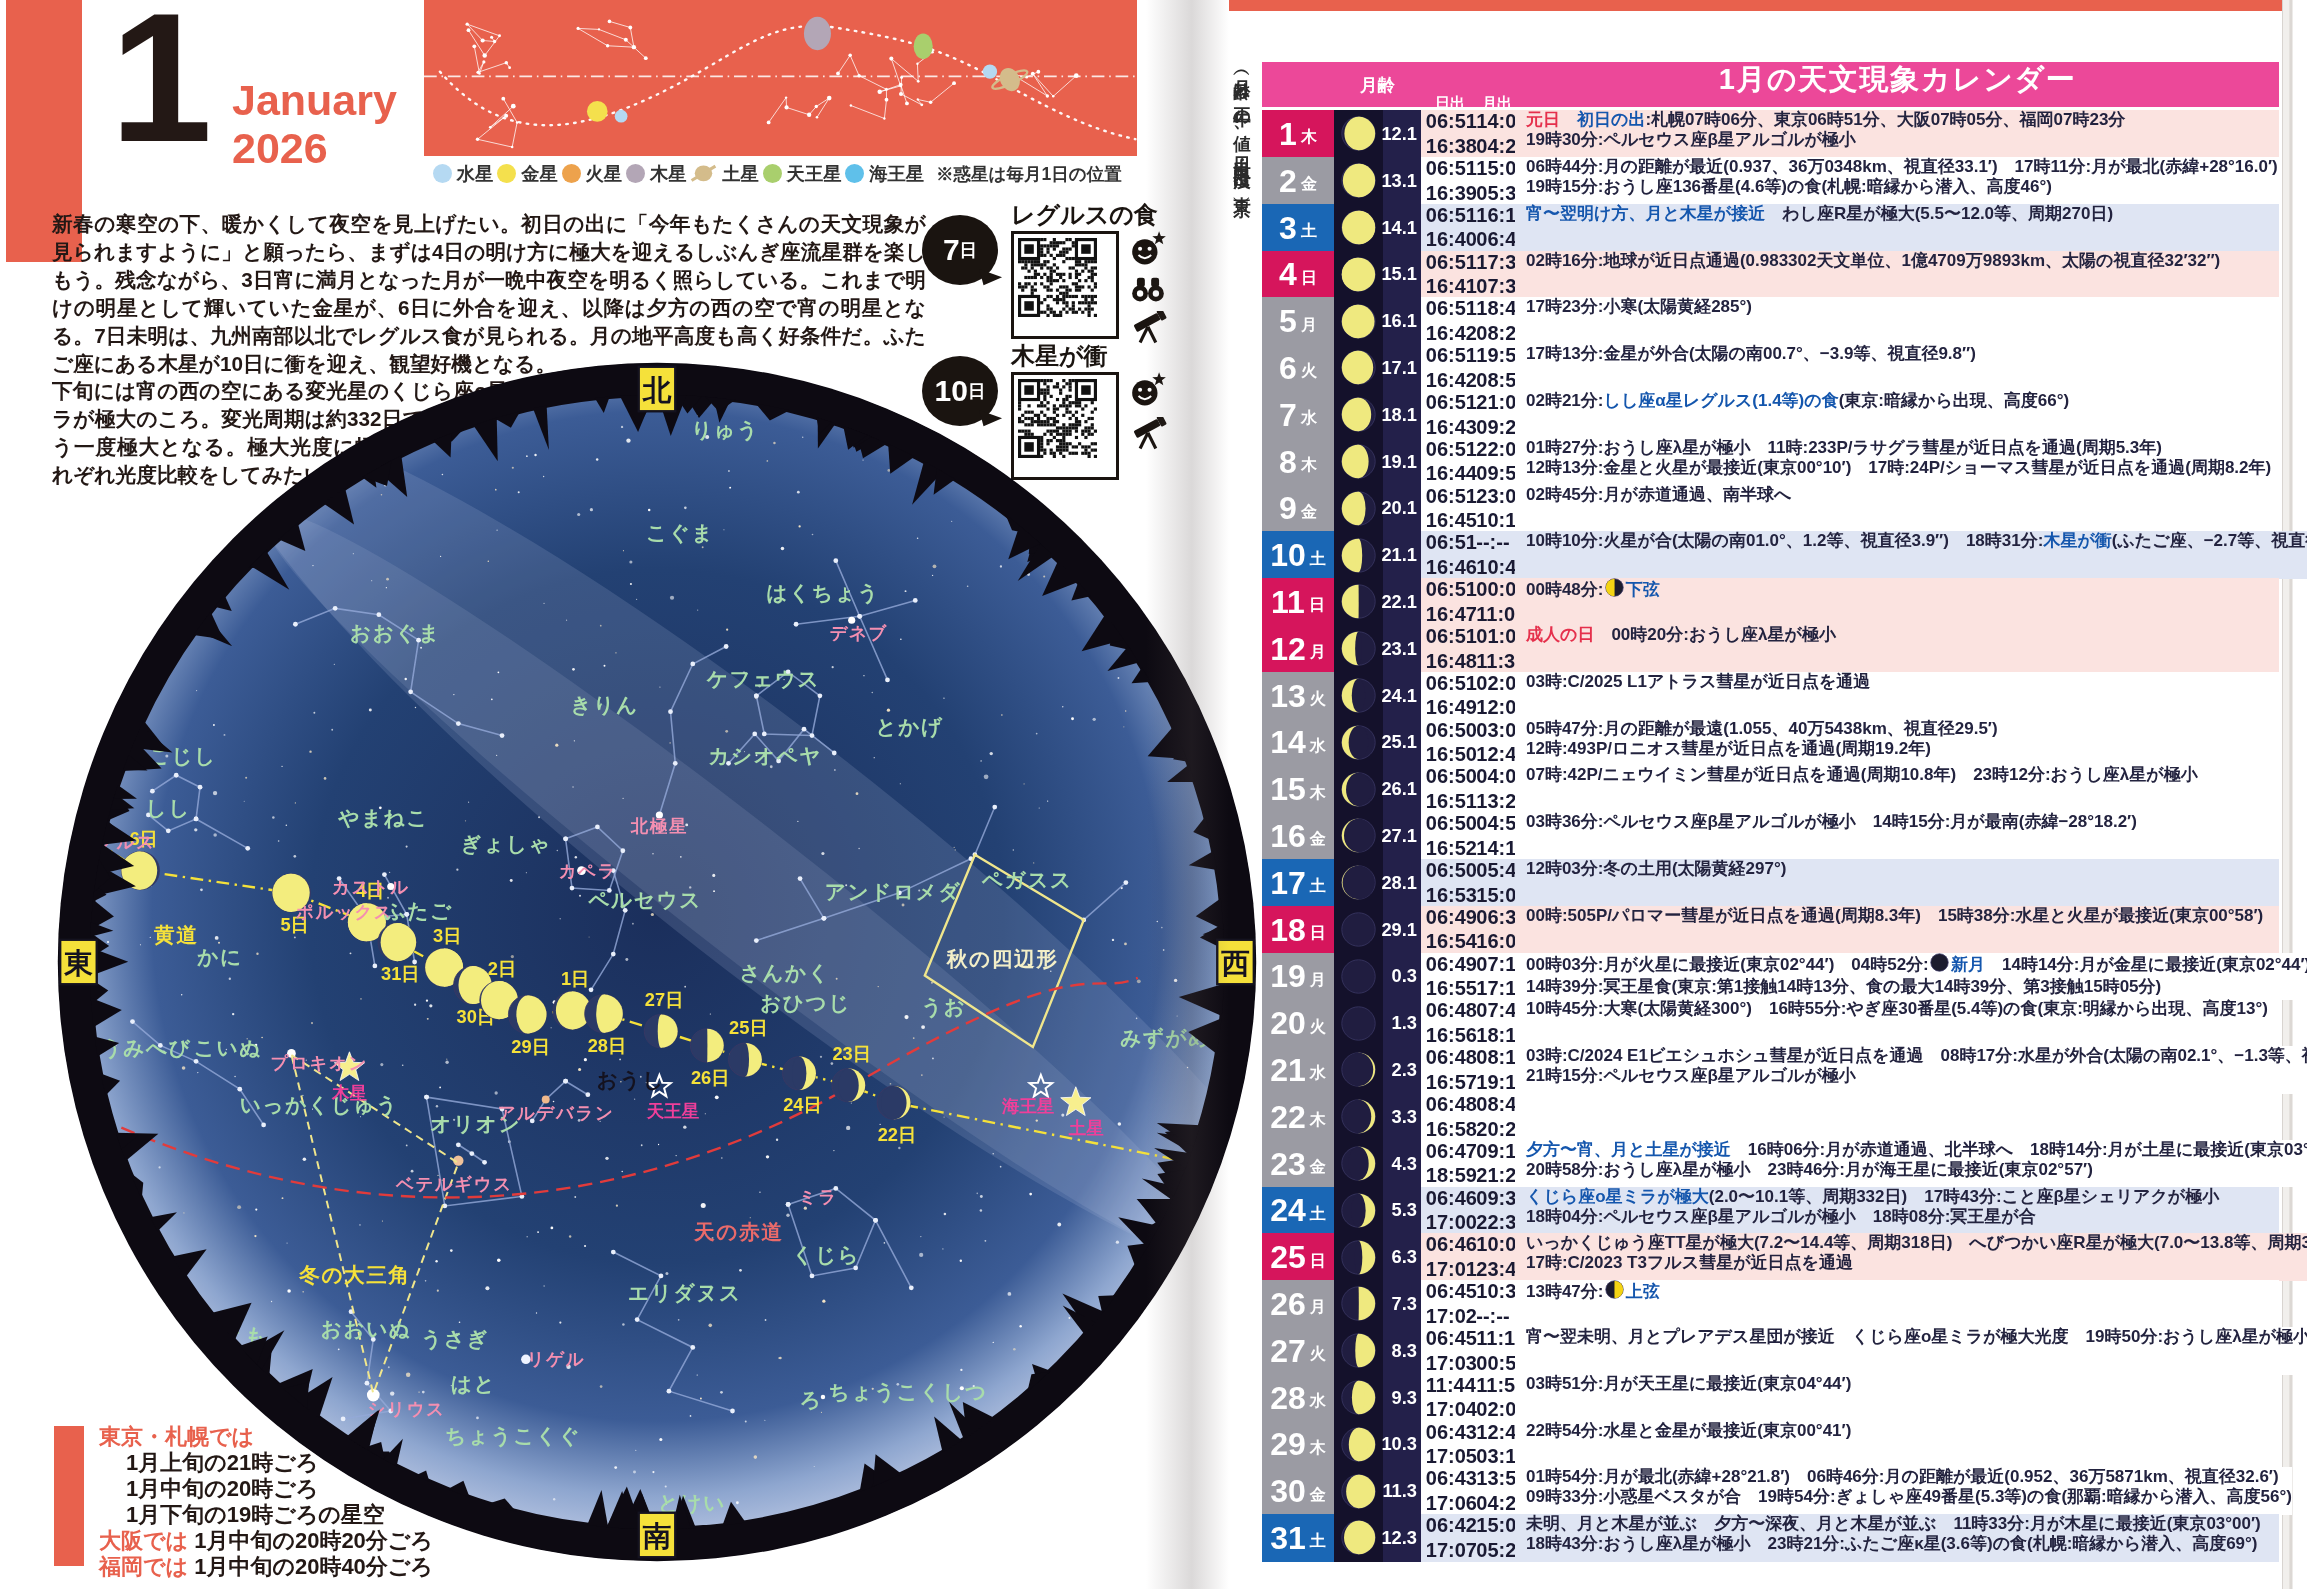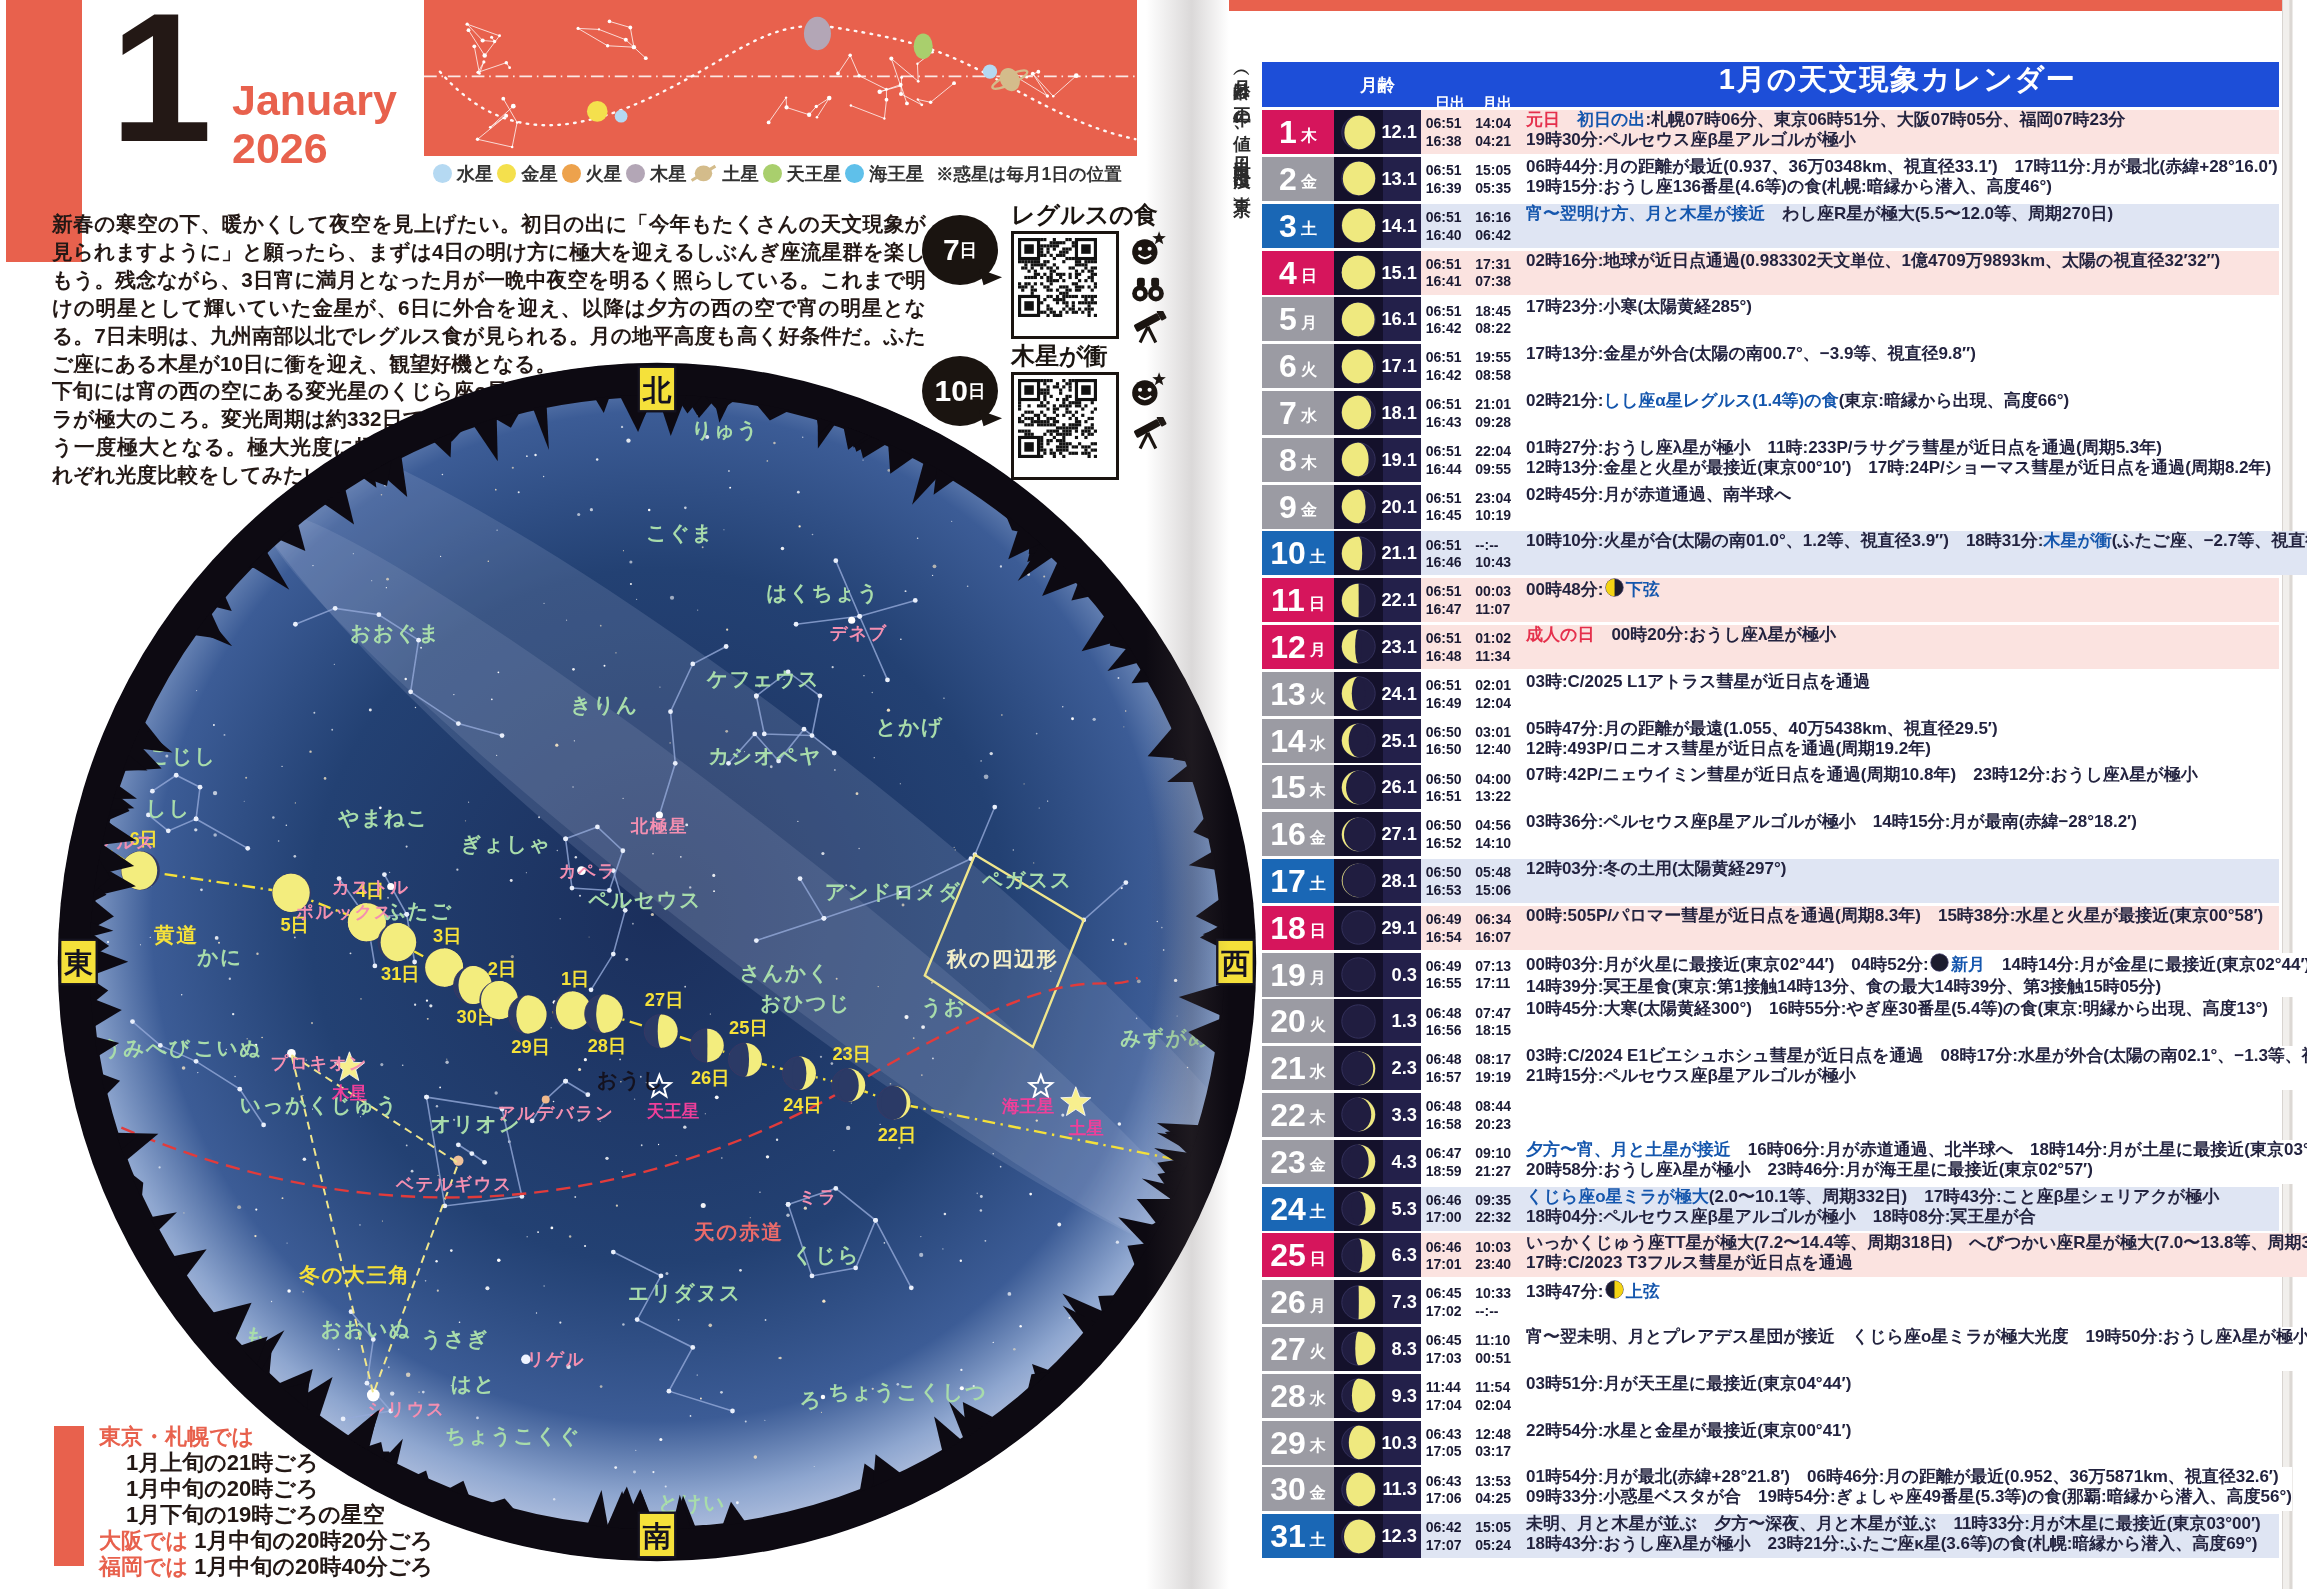--- a/index.html
+++ b/index.html
@@ -37,34 +37,34 @@
   
   #gutter{left:1146px;top:0;width:83px;height:1589px;
     background:linear-gradient(to right,rgba(0,0,0,0),rgba(90,80,80,.22) 55%,rgba(0,0,0,0));}
   #page-edge{right:0;top:0;width:24px;height:1589px;background:#fff;
     border-left:1.6px solid #d8d4d0;box-shadow:inset 6.4px 0 0 #f1efec, inset 9.5px 0 0 #dcd8d4;}
   #right-top-bar{left:1229px;top:0;width:1057px;height:11px;background:#e8614d;}
   
   #side-note{left:1230px;top:64px;height:604px;writing-mode:vertical-rl;font-size:17.5px;color:#2b2b2b;letter-spacing:2.4px;font-weight:600;}
   
   #cal{left:1262px;top:62px;width:1017px;}
-  #cal-header{position:relative;height:45px;background:#1d4ed8;color:#fff;margin-bottom:3.2px;}
+  #cal-header{position:relative;height:45px;background:#ec4899;color:#fff;margin-bottom:3.2px;}
   #cal-header .h-age{position:absolute;left:72px;width:87px;top:0;height:45px;display:flex;align-items:center;justify-content:center;font-size:17.5px;font-weight:700;}
   .h-two{position:absolute;top:3.2px;font-size:15px;line-height:19px;font-weight:700;text-align:center;margin-top:28px;}
   #cal-header .h-title{position:absolute;left:253px;width:765px;top:0;height:36px;display:flex;align-items:center;justify-content:center;font-size:29px;font-weight:800;letter-spacing:1.6px;}
   .cal-row{position:relative;height:44px;margin-bottom:2.8px;display:grid;grid-template-columns:72px 49px 38px 94px 1fr;}
   .c-date{display:flex;align-items:center;justify-content:center;color:#fff;gap:4px;}
   .c-date .dnum{font-size:32px;font-weight:800;line-height:1;}
   .c-date .dw{font-size:16px;font-weight:700;margin-top:8px;}
   .t-wd .c-date{background:#9b9ba3;}
   .t-sat .c-date{background:#1a67b5;}
   .t-sun .c-date,.t-holiday .c-date{background:#d6155c;}
   .c-moon{background:#14112b;display:flex;align-items:center;justify-content:center;}
   .c-age{background:#23204a;color:#fff;display:flex;align-items:center;justify-content:flex-end;padding-right:4px;font-size:18.3px;font-weight:600;}
-  .c-times{display:flex;flex-direction:column;justify-content:center;gap:1.6px;padding-left:4.8px;font-size:14px;color:#1a1a33;font-weight:600;}
+  .c-times{display:flex;flex-direction:column;justify-content:center;gap:1.6px;padding-left:4.8px;font-size:20px;color:#1a1a33;font-weight:600;}
   .c-times .tl{display:flex;gap:9.5px;}
   .c-times .tv{width:41px;}
   .c-ev{display:flex;flex-direction:column;padding-left:11px;font-size:17px;line-height:20px;color:#23233f;font-weight:600;white-space:nowrap;}
   .t-wd .c-times,.t-wd .c-ev{background:#ffffff;}
   .t-sat .c-times,.t-sat .c-ev{background:#dfe5f3;}
   .t-sun .c-times,.t-sun .c-ev,.t-holiday .c-times,.t-holiday .c-ev{background:#fbe3e0;}
   .seg-b{color:#1456ad;font-weight:700;}
   .seg-r{color:#e5304c;font-weight:800;}
   .mini-moon{display:inline-block;vertical-align:-2.4px;margin:0 1.6px;}
 </style>

